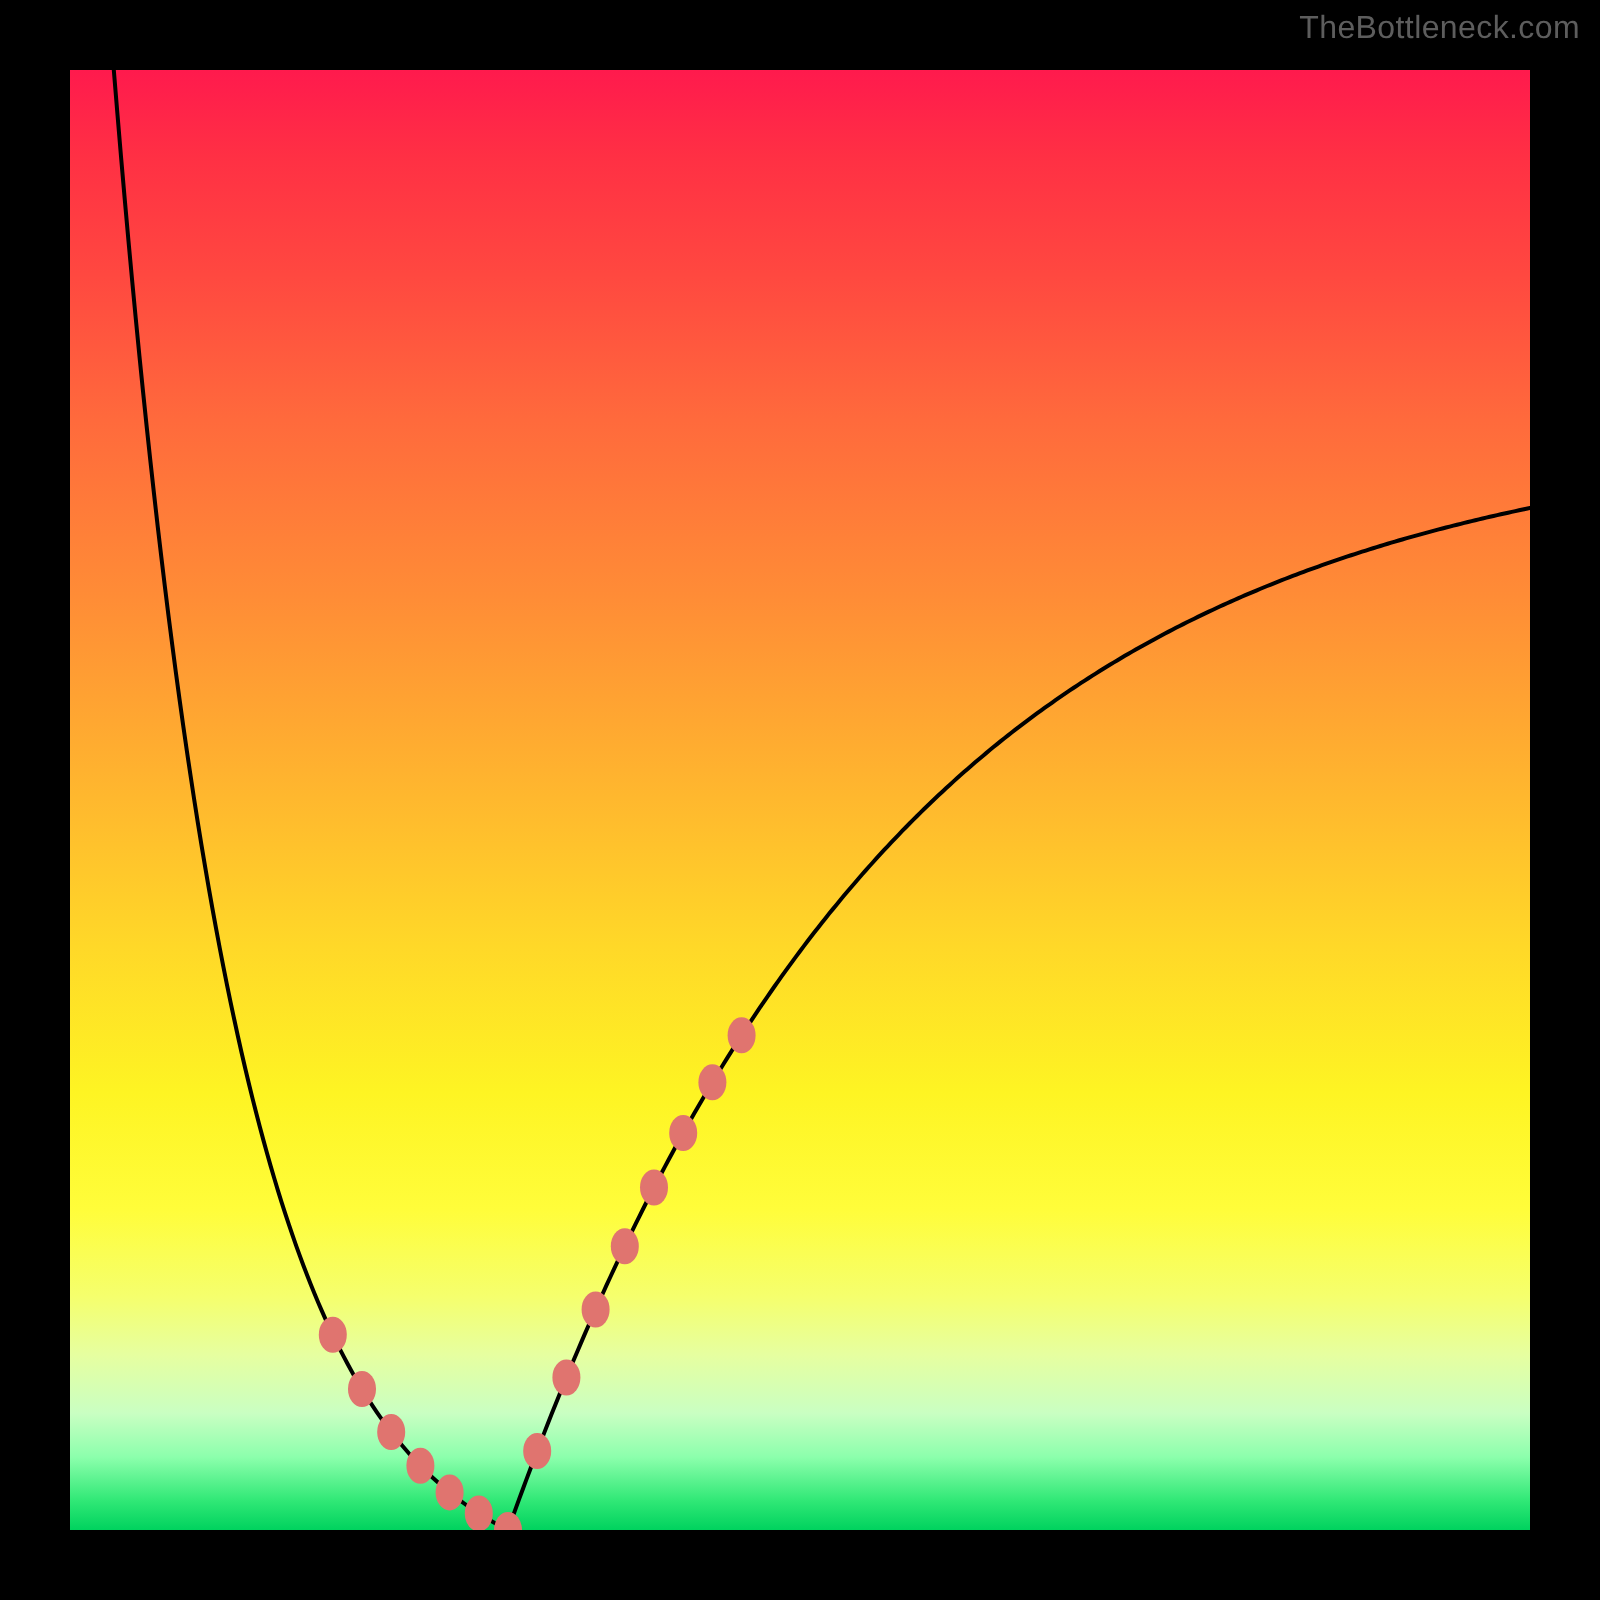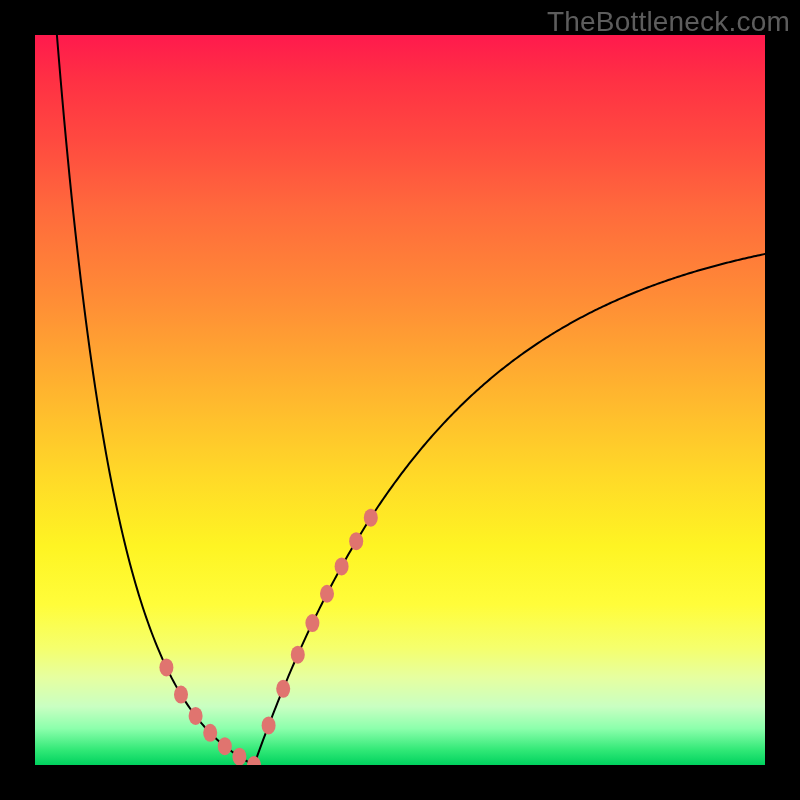--- a/index.html
+++ b/index.html
@@ -45,21 +45,21 @@
       #8cffac 95%,
       #30e876 98%,
       #00d25e 100%
     );
   }
   .watermark {
     position: absolute;
     top: 6px;
     right: 10px;
     color: #5d5d5d;
-    font-size: 28px;
+    font-size: 16px;
     letter-spacing: 0.2px;
     font-weight: 400;
     user-select: none;
   }
   svg.curve {
     position: absolute;
     inset: 0;
   }
 </style>
 </head>

